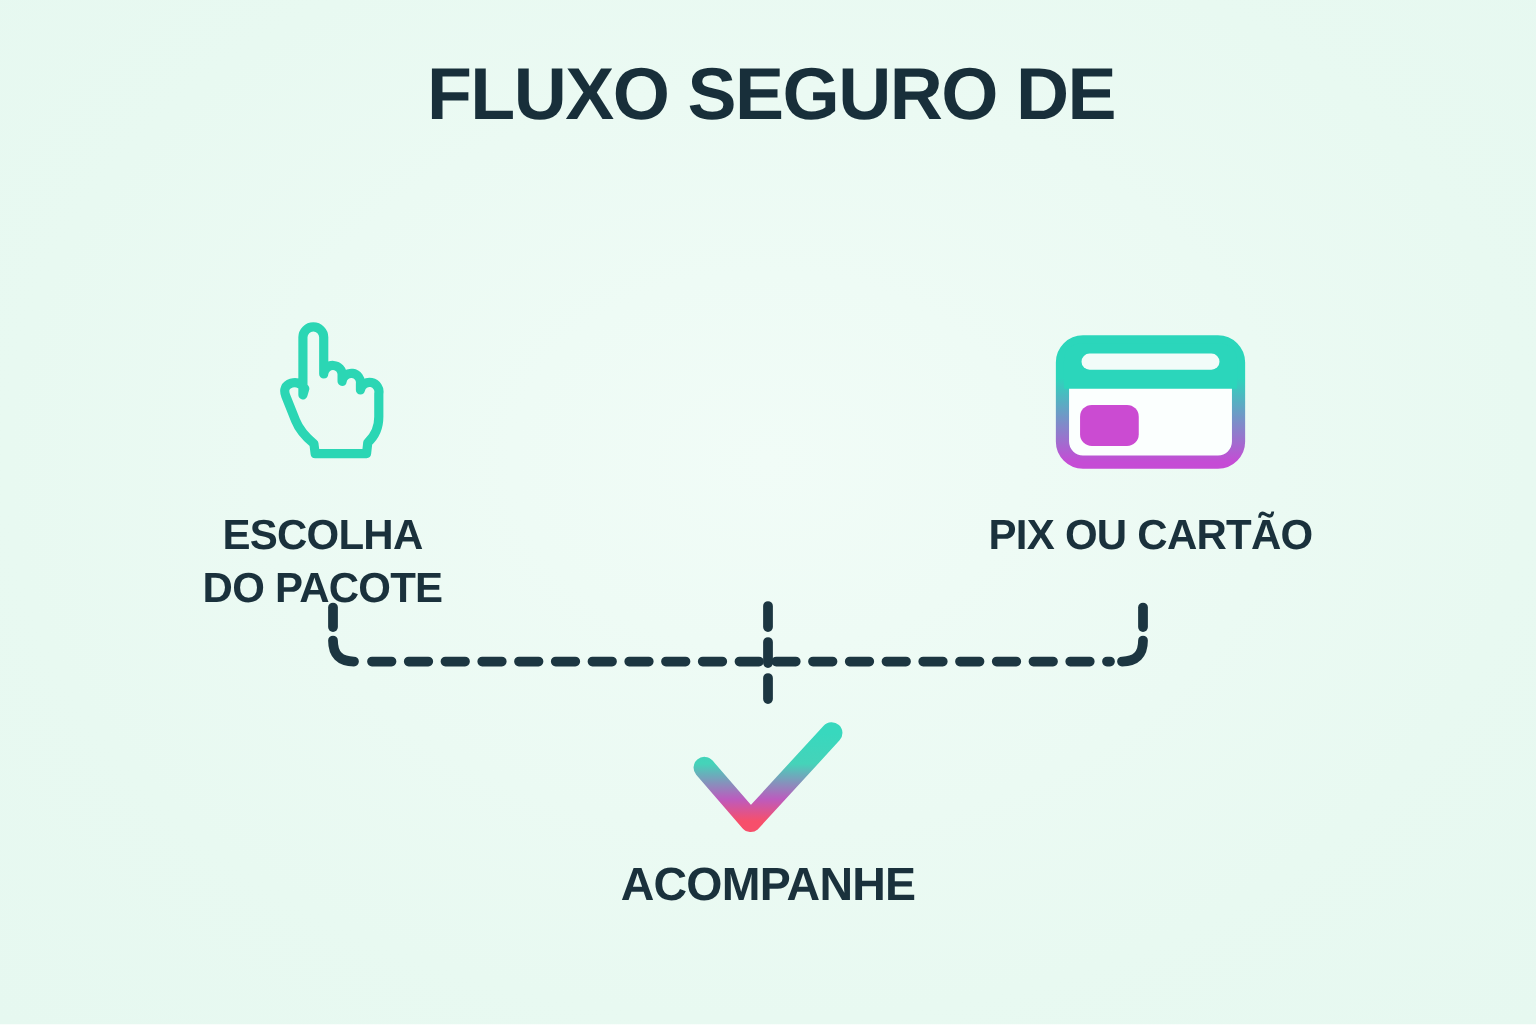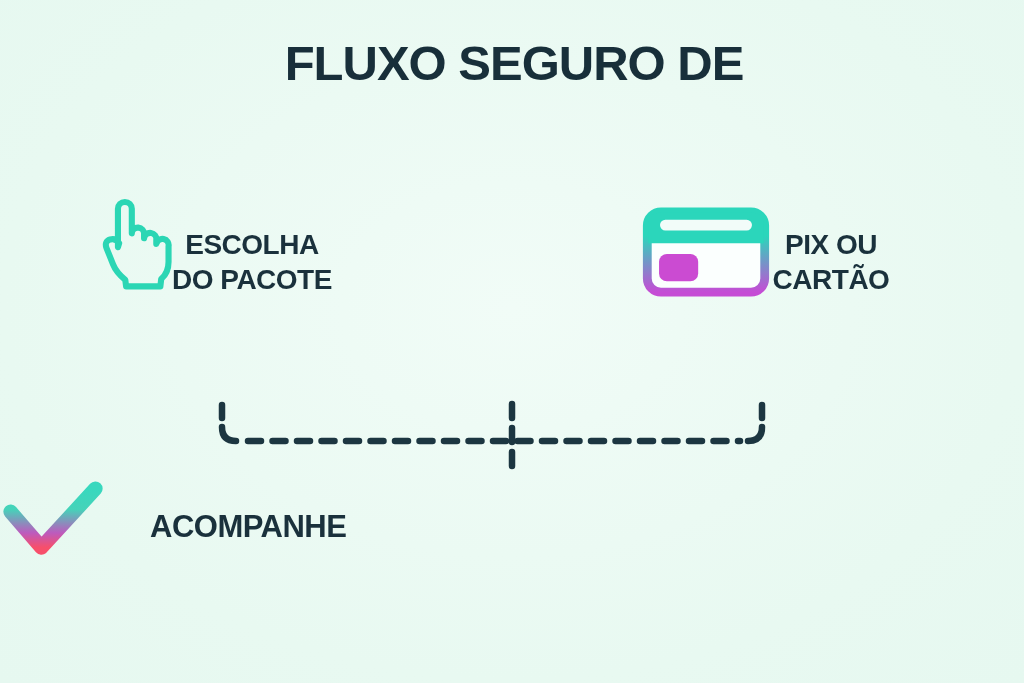--- a/index.html
+++ b/index.html
@@ -15,43 +15,43 @@
   }
   .title {
     position: absolute; top: 34px; left: 0; width: 100%;
     margin: 2px; text-align: center;
     font-size: 49px; line-height: 54px; font-weight: bold;
     letter-spacing: -1px; color: #182F3A;
   }
   .title span { display: block; }
 
   .step {
-    position: absolute; top: 190px; width: 250px;
-    display: flex; flex-direction: row; align-items: flex-end;
+    position: absolute; top: 206px; width: 250px;
+    display: flex; flex-direction: column; align-items: center;
   }
   .step-1 { left:  90px; }
   .step-2 { left: 387px; }
   .step-3 { left: 642px; }
   .icon-box {
     height: 107px; display: flex;
     align-items: flex-end; justify-content: center;
   }
   .step-label, .final-label {
     margin-top: 26px; text-align: center;
     font-size: 28px; line-height: 35px; font-weight: bold;
     letter-spacing: -0.5px; color: #1A313C;
   }
   .step-label span, .final-label span { display: block; }
 
   .connector {
     position: absolute; left: 188px; top: 394px;
   }
   .final-step {
     position: absolute; top: 480px; left: 0; width: 100%;
-    display: flex; flex-direction: row; align-items: center; gap: 44px;
+    display: flex; flex-direction: column; align-items: center;
   }
   .final-label { margin-top: 12px; font-size: 31px; line-height: 35px; }
   svg { display: block; }
 </style>
 </head>
 <body>
 
 <div class="canvas">
 
   <h1 class="title">

